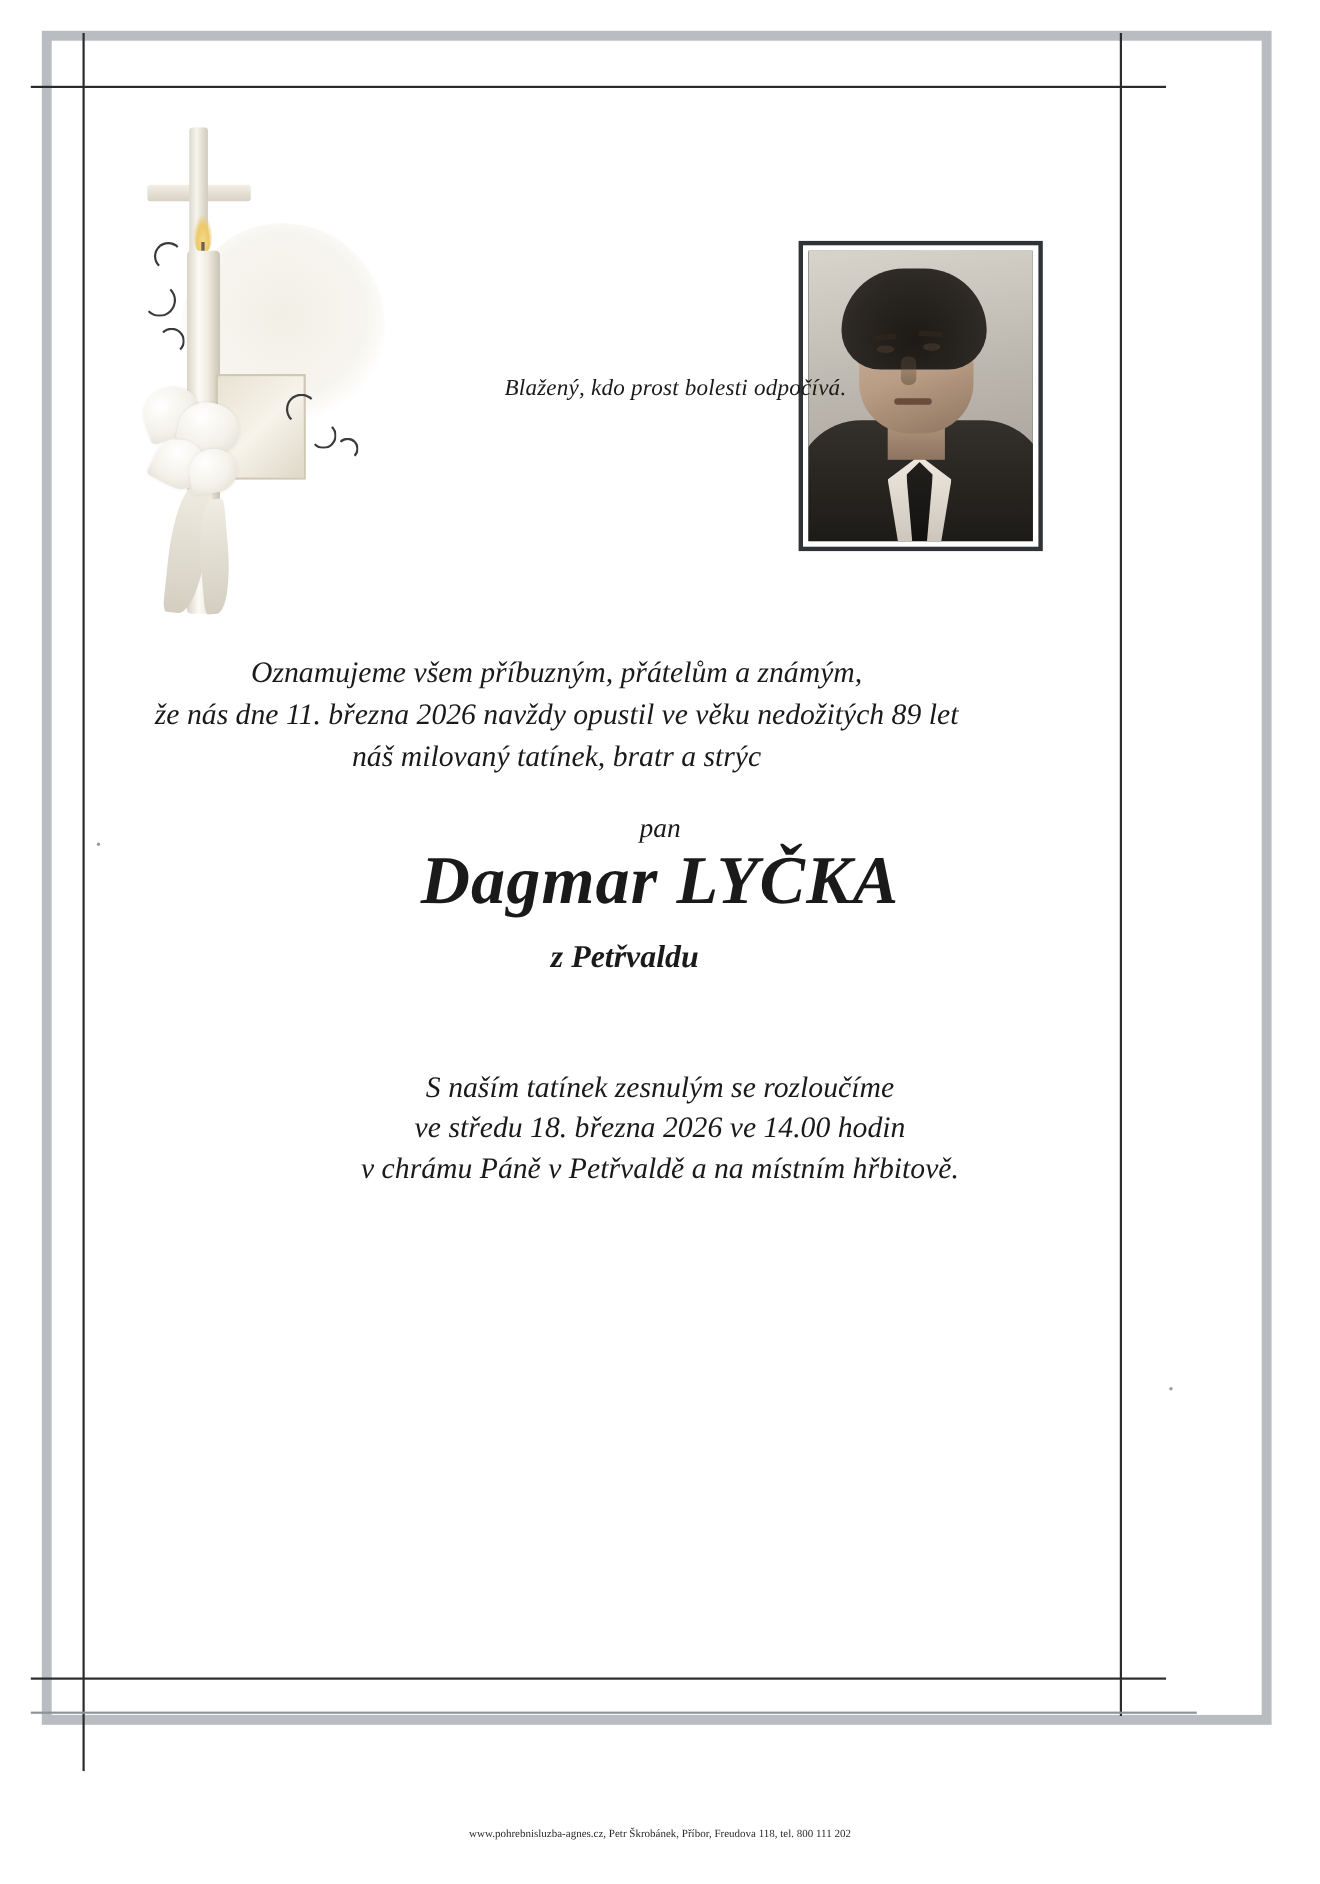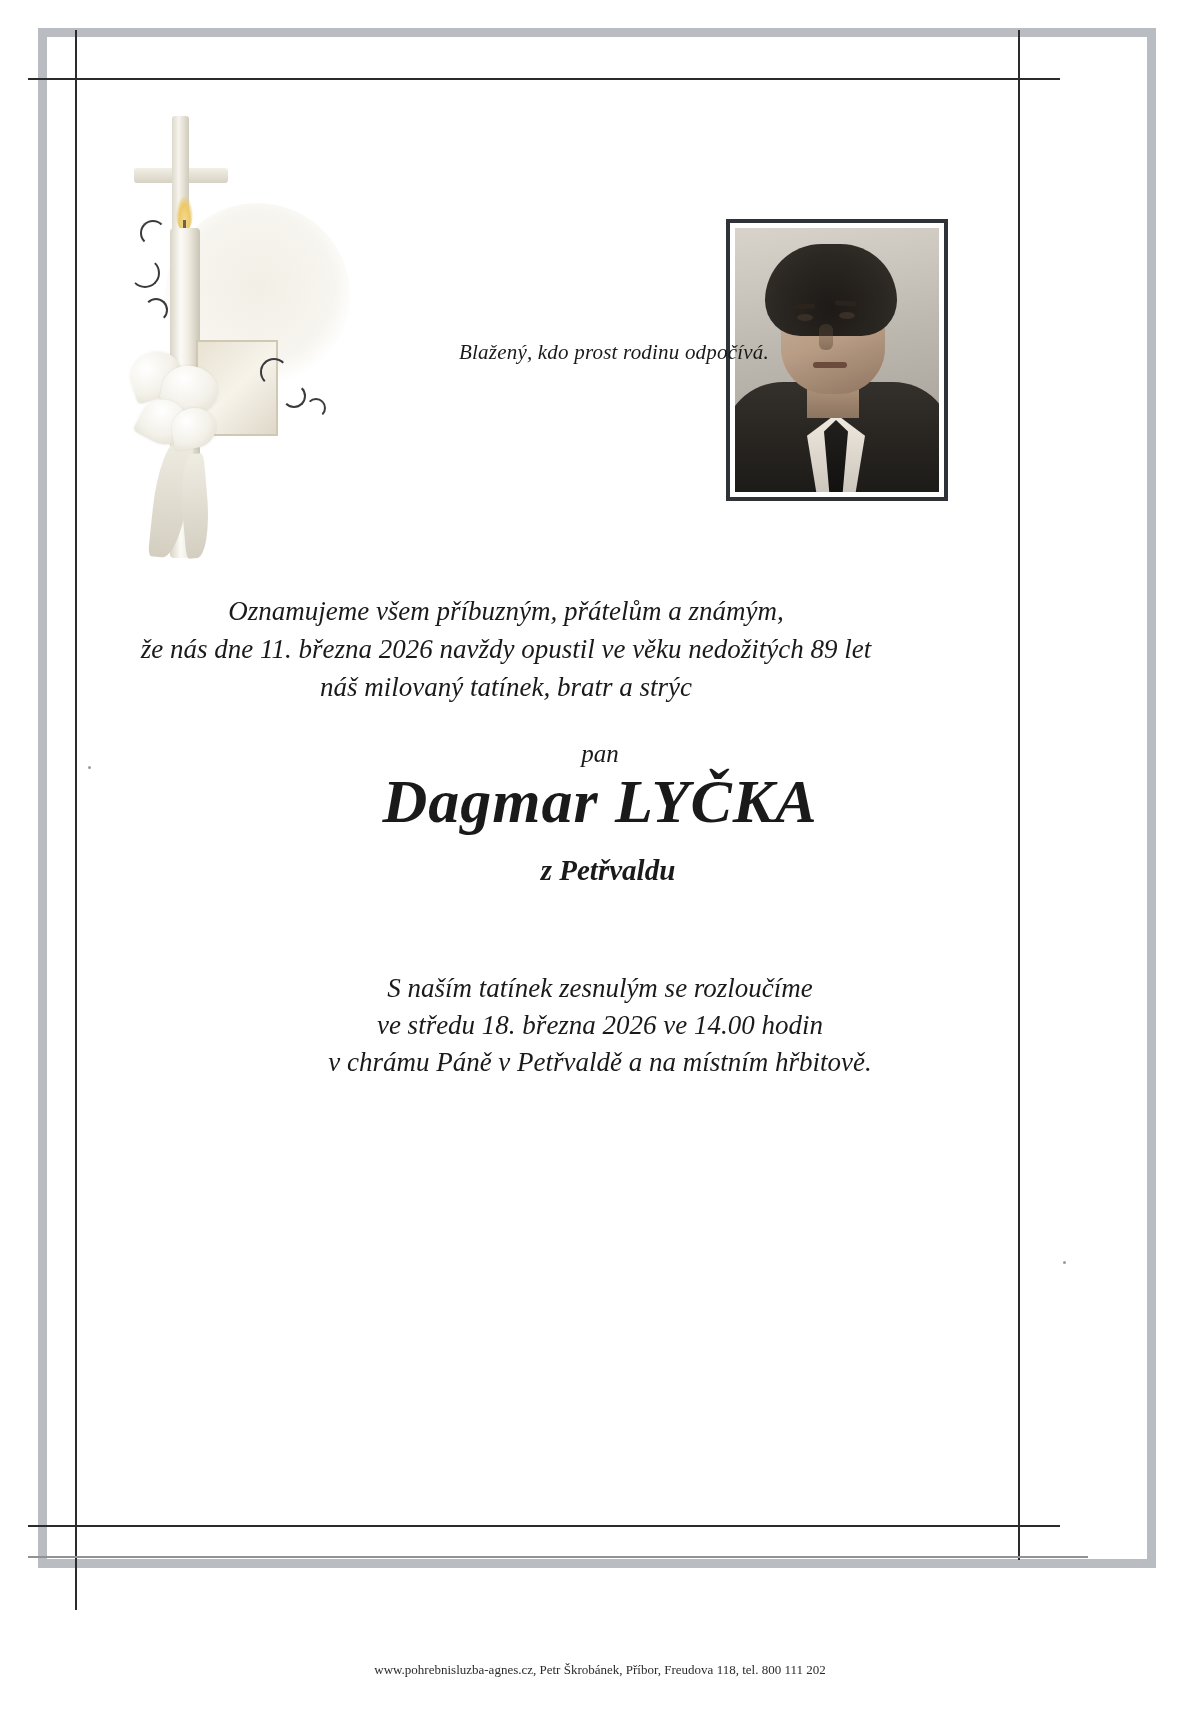--- a/index.html
+++ b/index.html
@@ -288,21 +288,20 @@
     letter-spacing: 1px;
   }
   .origin {
     position: absolute;
     left: 0; top: 854px;
     width: 1136px;
     text-align: center;
     font-style: italic;
     font-weight: bold;
     font-size: 29px;
-    margin-left: 40px;
   }
   .farewell {
     position: absolute;
     left: 0; top: 970px;
     width: 1200px;
     text-align: center;
     font-style: italic;
     font-size: 27px;
     line-height: 37px;
   }
@@ -319,21 +318,21 @@
   .family .hdr {
     font-weight: bold;
     text-decoration: underline;
     display: block;
   }
   .footer {
     position: absolute;
     left: 0; top: 1662px;
     width: 1200px;
     text-align: center;
-    font-size: 13px;
+    font-size: 10px;
     color: #2b2b2b;
   }
   .speck {
     position: absolute;
     width: 3px; height: 3px;
     background: #9a9a9a;
     border-radius: 50%;
   }
 </style>
 </head>
@@ -381,21 +380,21 @@
       <div class="p-hair"></div>
       <div class="p-brow left"></div>
       <div class="p-brow right"></div>
       <div class="p-eye left"></div>
       <div class="p-eye right"></div>
       <div class="p-nose"></div>
       <div class="p-mouth"></div>
     </div>
   </div>
 
-  <div class="motto">Blažený, kdo prost rodinu odpočívá.</div>
+  <div class="motto">Blažený, kdo prost bolesti odpočívá.</div>
 
   <div class="announce">
     <div>Oznamujeme všem příbuzným, přátelům a známým,</div>
     <div>že nás dne 11. března 2026 navždy opustil ve věku nedožitých 89 let</div>
     <div>náš milovaný tatínek, bratr a strýc</div>
   </div>
 
   <div class="pan">pan</div>
   <div class="name">Dagmar LYČKA</div>
   <div class="origin">z Petřvaldu</div>

